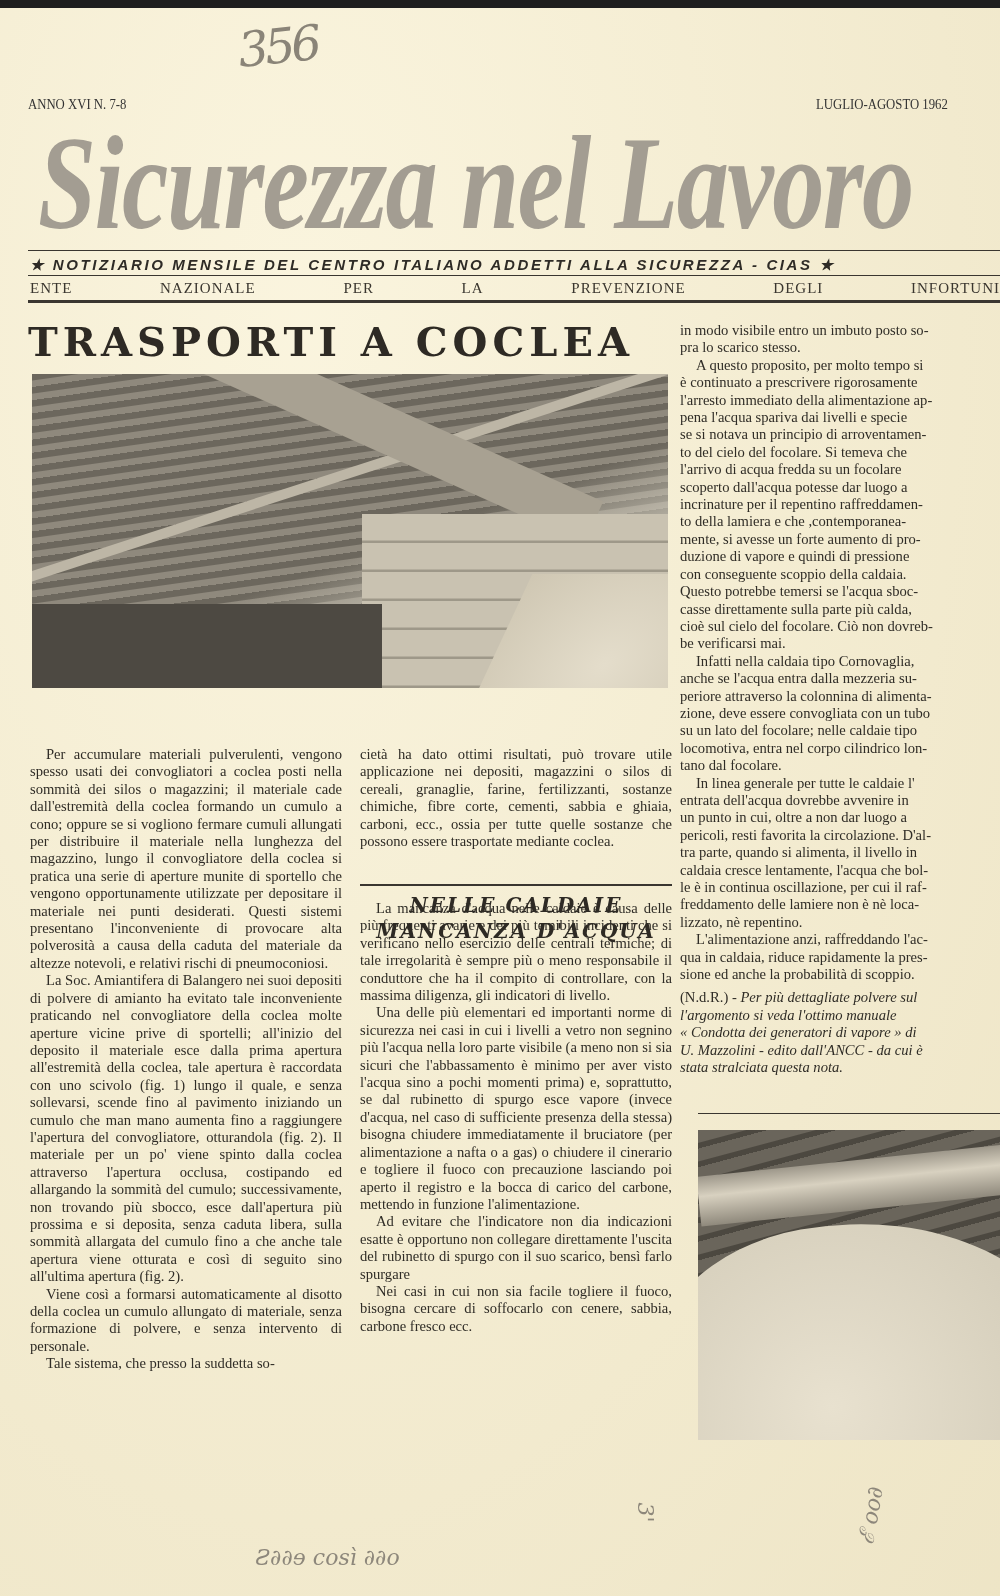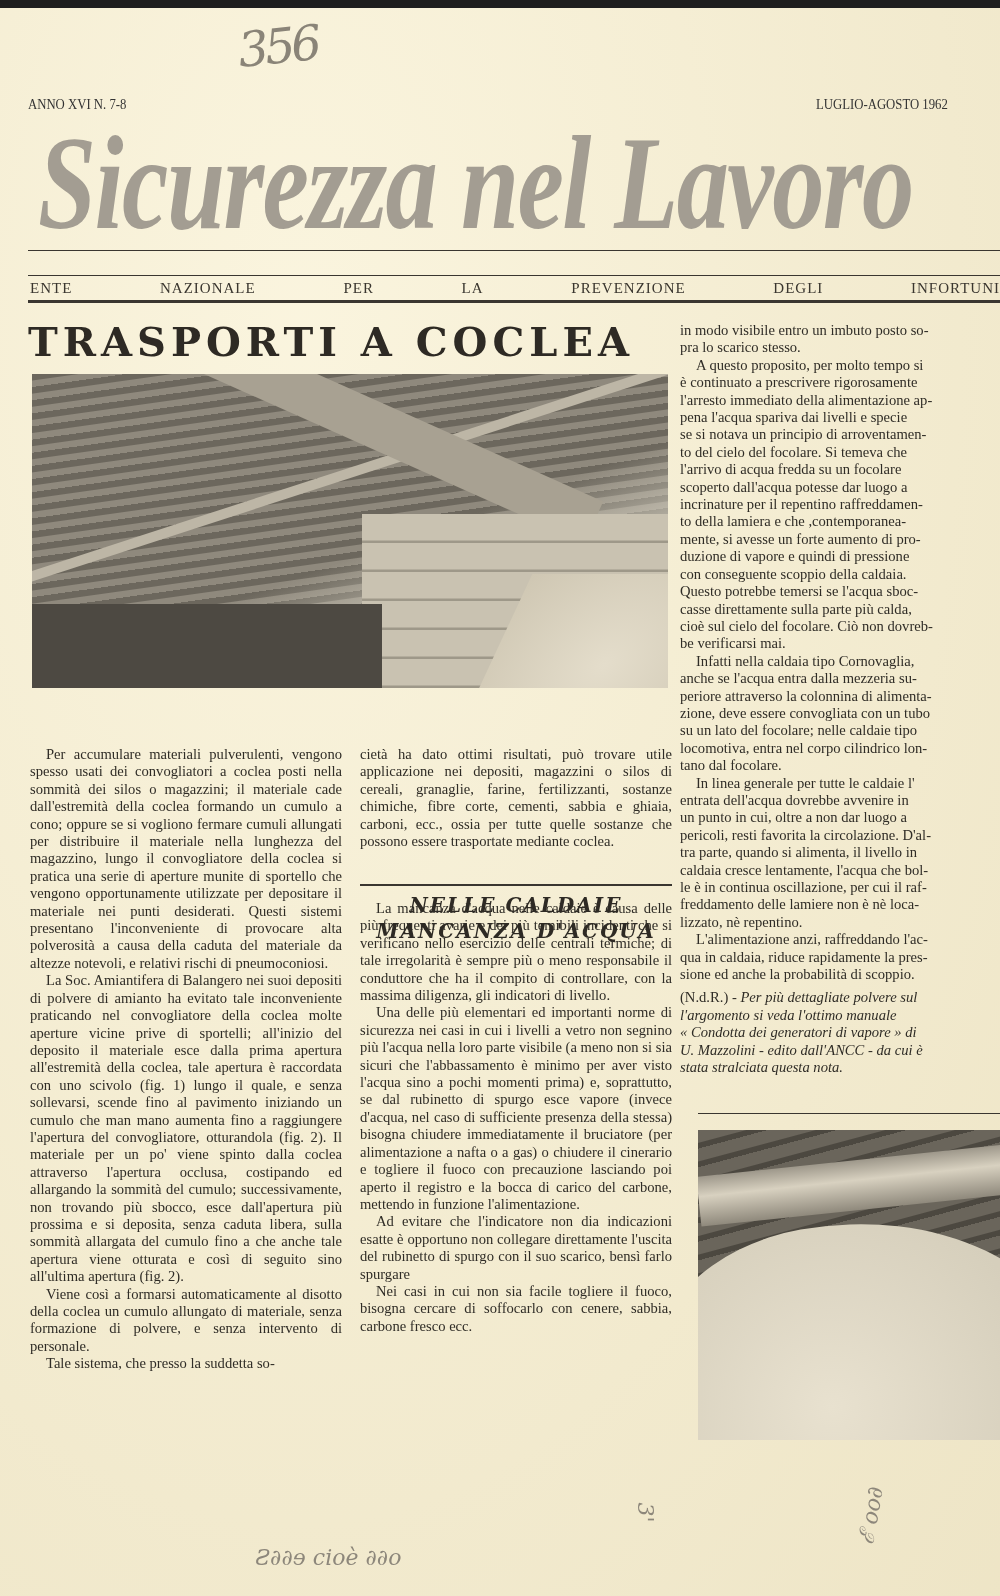--- a/index.html
+++ b/index.html
@@ -94,20 +94,21 @@
   <div class="topstrip"></div>
 
   <div class="handnote hn-top">356</div>
 
   <div class="issue left">ANNO XVI N. 7-8</div>
   <div class="issue right">LUGLIO-AGOSTO 1962</div>
 
   <div class="masthead">Sicurezza nel Lavoro</div>
 
   <div class="rule" style="top:250px;height:1px;"></div>
+  <div class="subhead1">★ NOTIZIARIO MENSILE DEL CENTRO ITALIANO ADDETTI ALLA SICUREZZA - CIAS ★</div>
   <div class="rule" style="top:275px;height:1px;"></div>
   <div class="subhead2">
     <span>ENTE</span>
     <span>NAZIONALE</span>
     <span>PER</span>
     <span>LA</span>
     <span>PREVENZIONE</span>
     <span>DEGLI</span>
     <span>INFORTUNI</span>
   </div>
@@ -193,16 +194,16 @@
     <p class="note" style="text-indent:0">U. Mazzolini - edito dall'ANCC - da cui è</p>
     <p class="note" style="text-indent:0">stata stralciata questa nota.</p>
   </div>
 
   <div class="rule" style="left:698px;top:1113px;width:302px;height:1px;"></div>
   <div class="photo photo2">
     <div class="pipe"></div>
     <div class="pile2"></div>
   </div>
 
-  <div class="bottom-hand" style="left:255px;top:1545px;">Ƨ∂∂ɘ  cioè  ∂∂o</div>
+  <div class="bottom-hand" style="left:255px;top:1545px;">Ƨ∂∂ɘ  così  ∂∂o</div>
   <div class="bottom-hand" style="left:635px;top:1500px;transform:rotate(90deg);">3'</div>
   <div class="bottom-hand" style="left:840px;top:1500px;transform:rotate(-80deg);">ℰ  oo∂</div>
 </div>
 
 </body></html>

